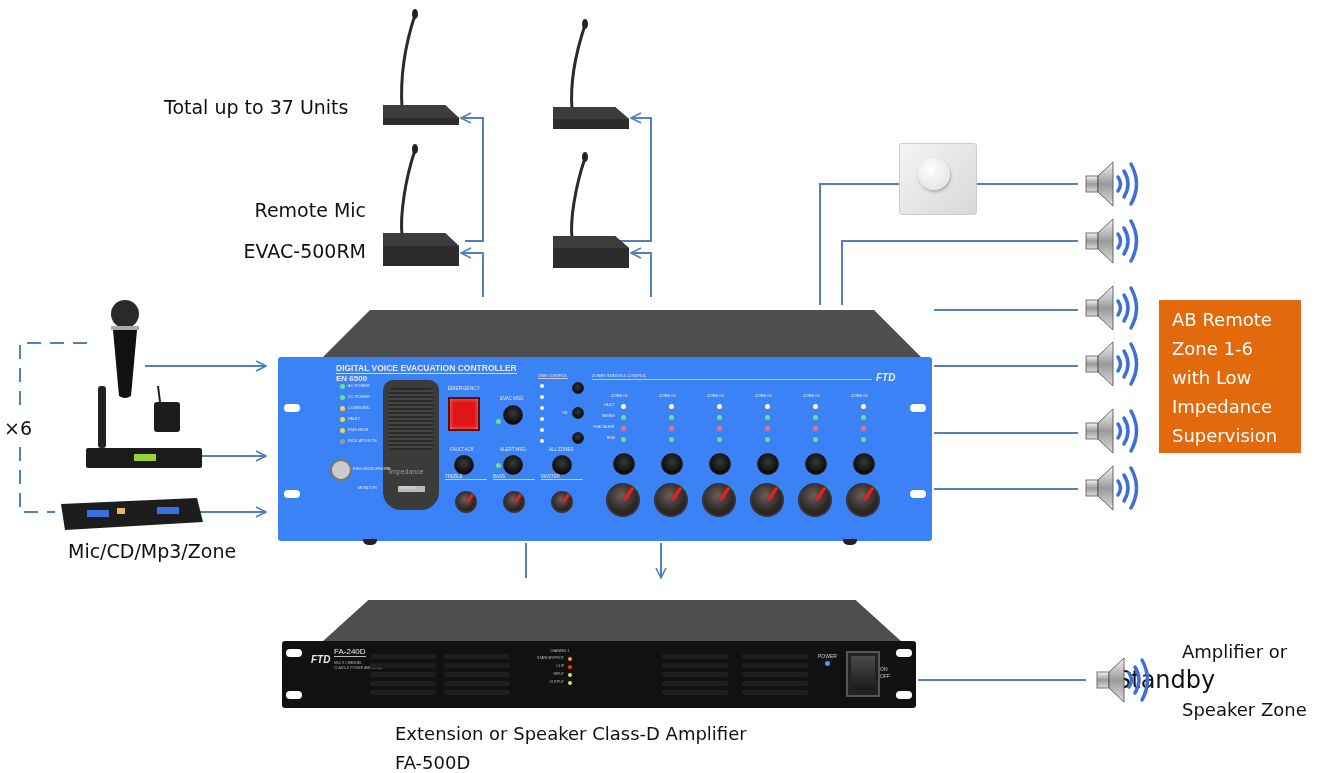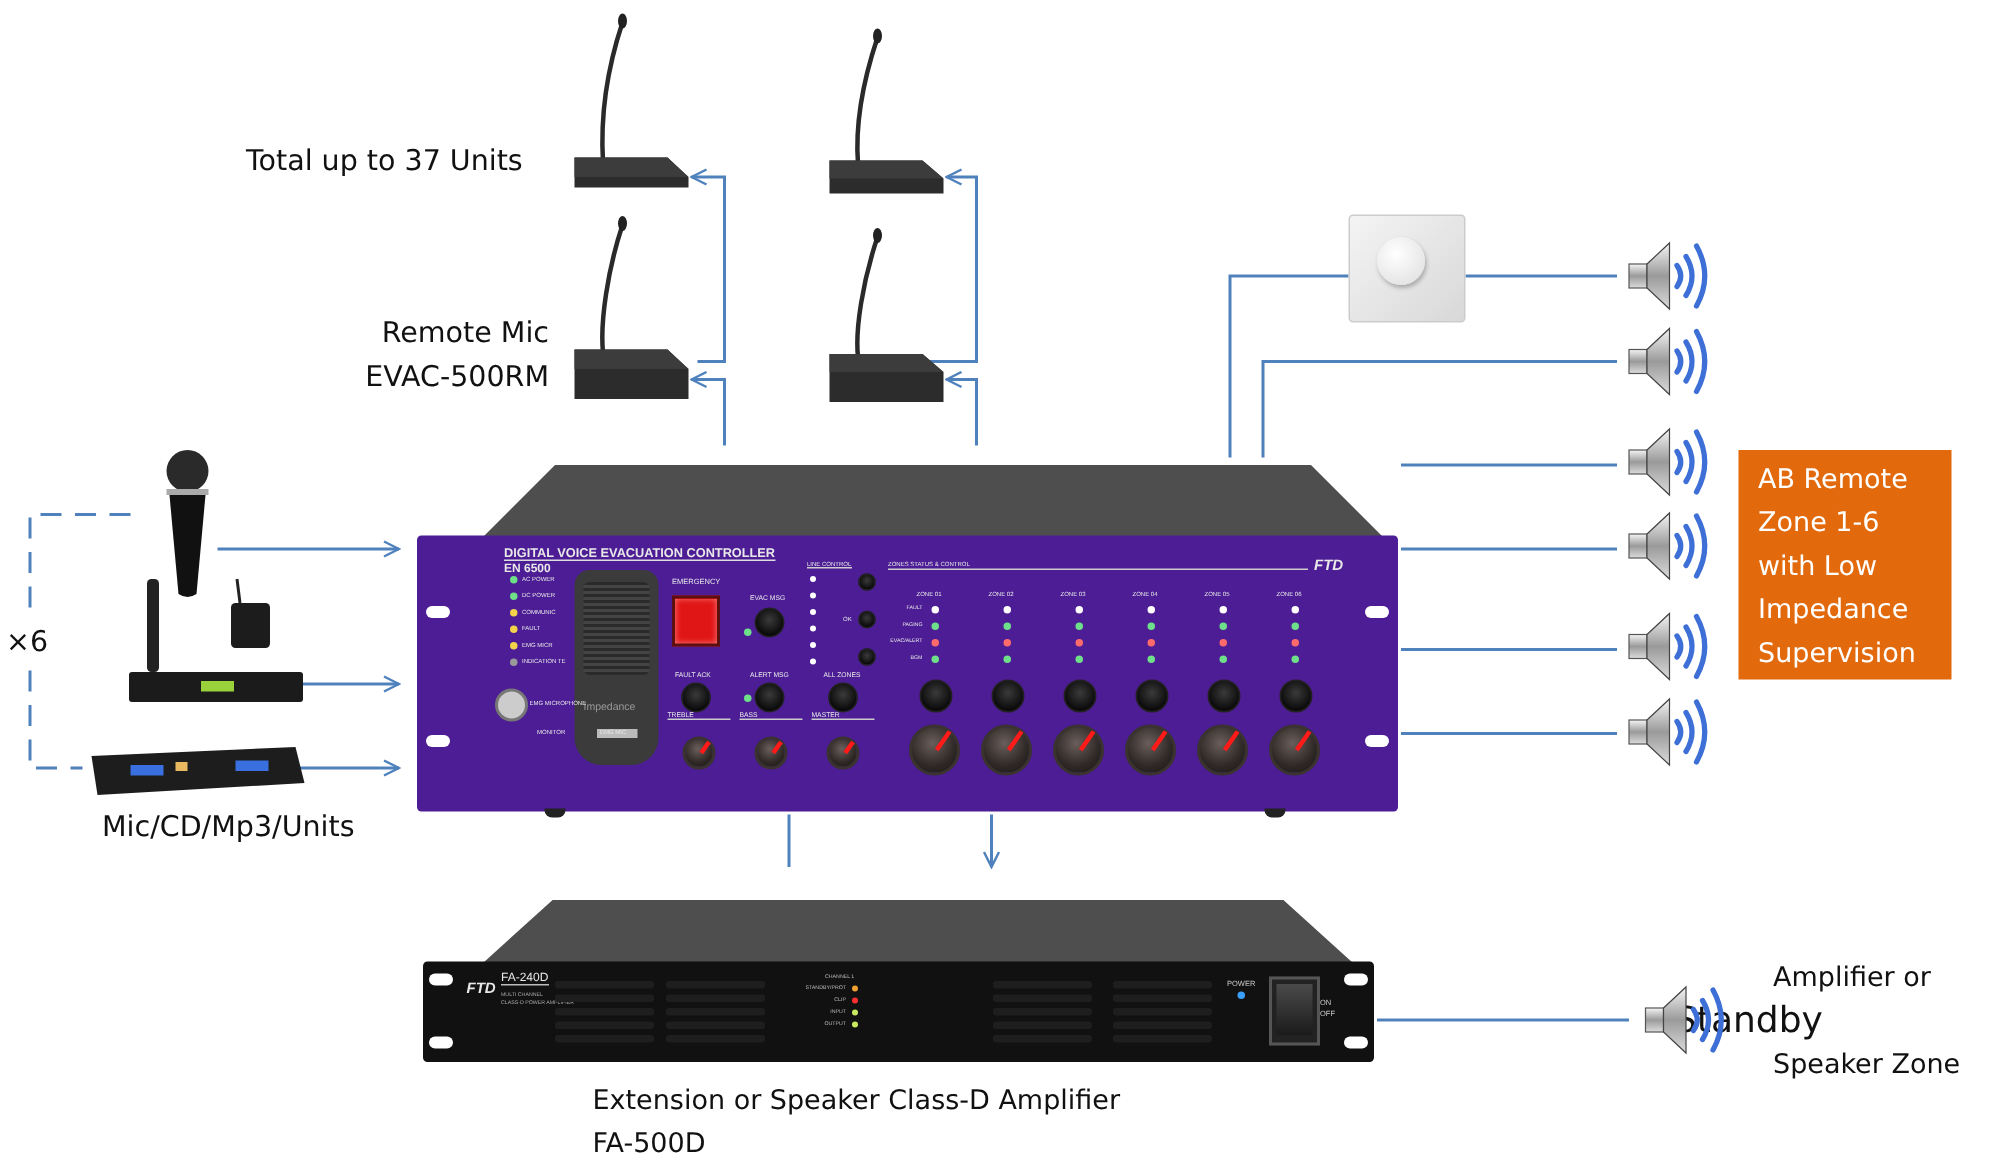--- a/index.html
+++ b/index.html
@@ -3,21 +3,21 @@
 <meta charset="utf-8">
 <style>
   html, body { margin:0; padding:0; background:#ffffff; }
   body { width:1329px; height:773px; position:relative; overflow:hidden; font-family:"Liberation Sans", sans-serif; }
   .lbl { position:absolute; font-family:"DejaVu Sans", sans-serif; color:#111; font-size:19px; line-height:29px; }
   .lbl.right { text-align:right; }
   svg#wires { position:absolute; left:0; top:0; }
   
   .abs { position:absolute; }
   .rack-top { position:absolute; background:#4e4e4e; }
-  .panel { position:absolute; background:#4c1d95; border-radius:3px; }
+  .panel { position:absolute; background:#3b82f6; border-radius:3px; }
   .ear-hole { position:absolute; width:16px; height:8px; background:#fff; border-radius:5px; }
   .ptxt { position:absolute; color:#e8e8e8; font-family:"Liberation Sans", sans-serif; white-space:nowrap; }
   .led { position:absolute; width:5px; height:5px; border-radius:50%; }
   .btn { position:absolute; border-radius:50%; background:radial-gradient(circle at 50% 40%, #3a3a3a, #0b0b0b 70%); border:1px solid #222; }
   .knob { position:absolute; border-radius:50%; background:radial-gradient(circle at 45% 35%, #6a5e5a, #2e2826 60%, #1a1514); border:2px solid #3a3330; }
   .knob .needle { position:absolute; left:50%; top:50%; width:3px; background:#ff1a1a; transform-origin:top center; }
   .grill { position:absolute; background:#1e1e1e; border-radius:2px; }
   .orange-box { position:absolute; left:1159px; top:300px; width:142px; height:153px; background:#e2690c; color:#fff; font-family:"DejaVu Sans", sans-serif; font-size:18px; line-height:29px; padding:5px 0 0 13px; box-sizing:border-box; }
   .speaker { position:absolute; width:62px; height:52px; }
 </style>
@@ -54,24 +54,24 @@
     <line x1="934" y1="489" x2="1078" y2="489"></line>
 
     <line x1="526" y1="543" x2="526" y2="578"></line>
     <line x1="661" y1="543" x2="661" y2="578" marker-end="url(#open-arrow)"></line>
 
     <line x1="918" y1="680" x2="1086" y2="680"></line>
   </g>
 </svg>
 
 <div class="lbl" style="left:164px;top:93px;">Total up to 37 Units</div>
-<div class="lbl right" style="left:210px;top:208px;width:156px;text-align:right;">Remote Mic</div>
+<div class="lbl right" style="left:210px;top:196px;width:156px;text-align:right;">Remote Mic</div>
 <div class="lbl right" style="left:210px;top:237px;width:156px;">EVAC-500RM</div>
 <div class="lbl" style="left:4px;top:414px;">×6</div>
-<div class="lbl" style="left:68px;top:537px;">Mic/CD/Mp3/Units</div>
+<div class="lbl" style="left:68px;top:537px;">Mic/CD/Mp3/Zone</div>
 <div class="lbl" style="left:395px;top:719px;font-size:18px;">Extension or Speaker  Class-D Amplifier</div>
 <div class="lbl" style="left:395px;top:748px;font-size:18px;">FA-500D</div>
 <div class="lbl" style="left:1182px;top:637px;font-size:18px;">Amplifier or</div>
 <div class="lbl" style="left:1116px;top:666px;font-size:24px;">Standby</div>
 <div class="lbl" style="left:1182px;top:695px;font-size:18px;text-align:right;">Speaker Zone</div>
 
 <div class="orange-box">
   <div>AB Remote</div>
   <div>Zone 1-6</div>
   <div>with Low</div>

